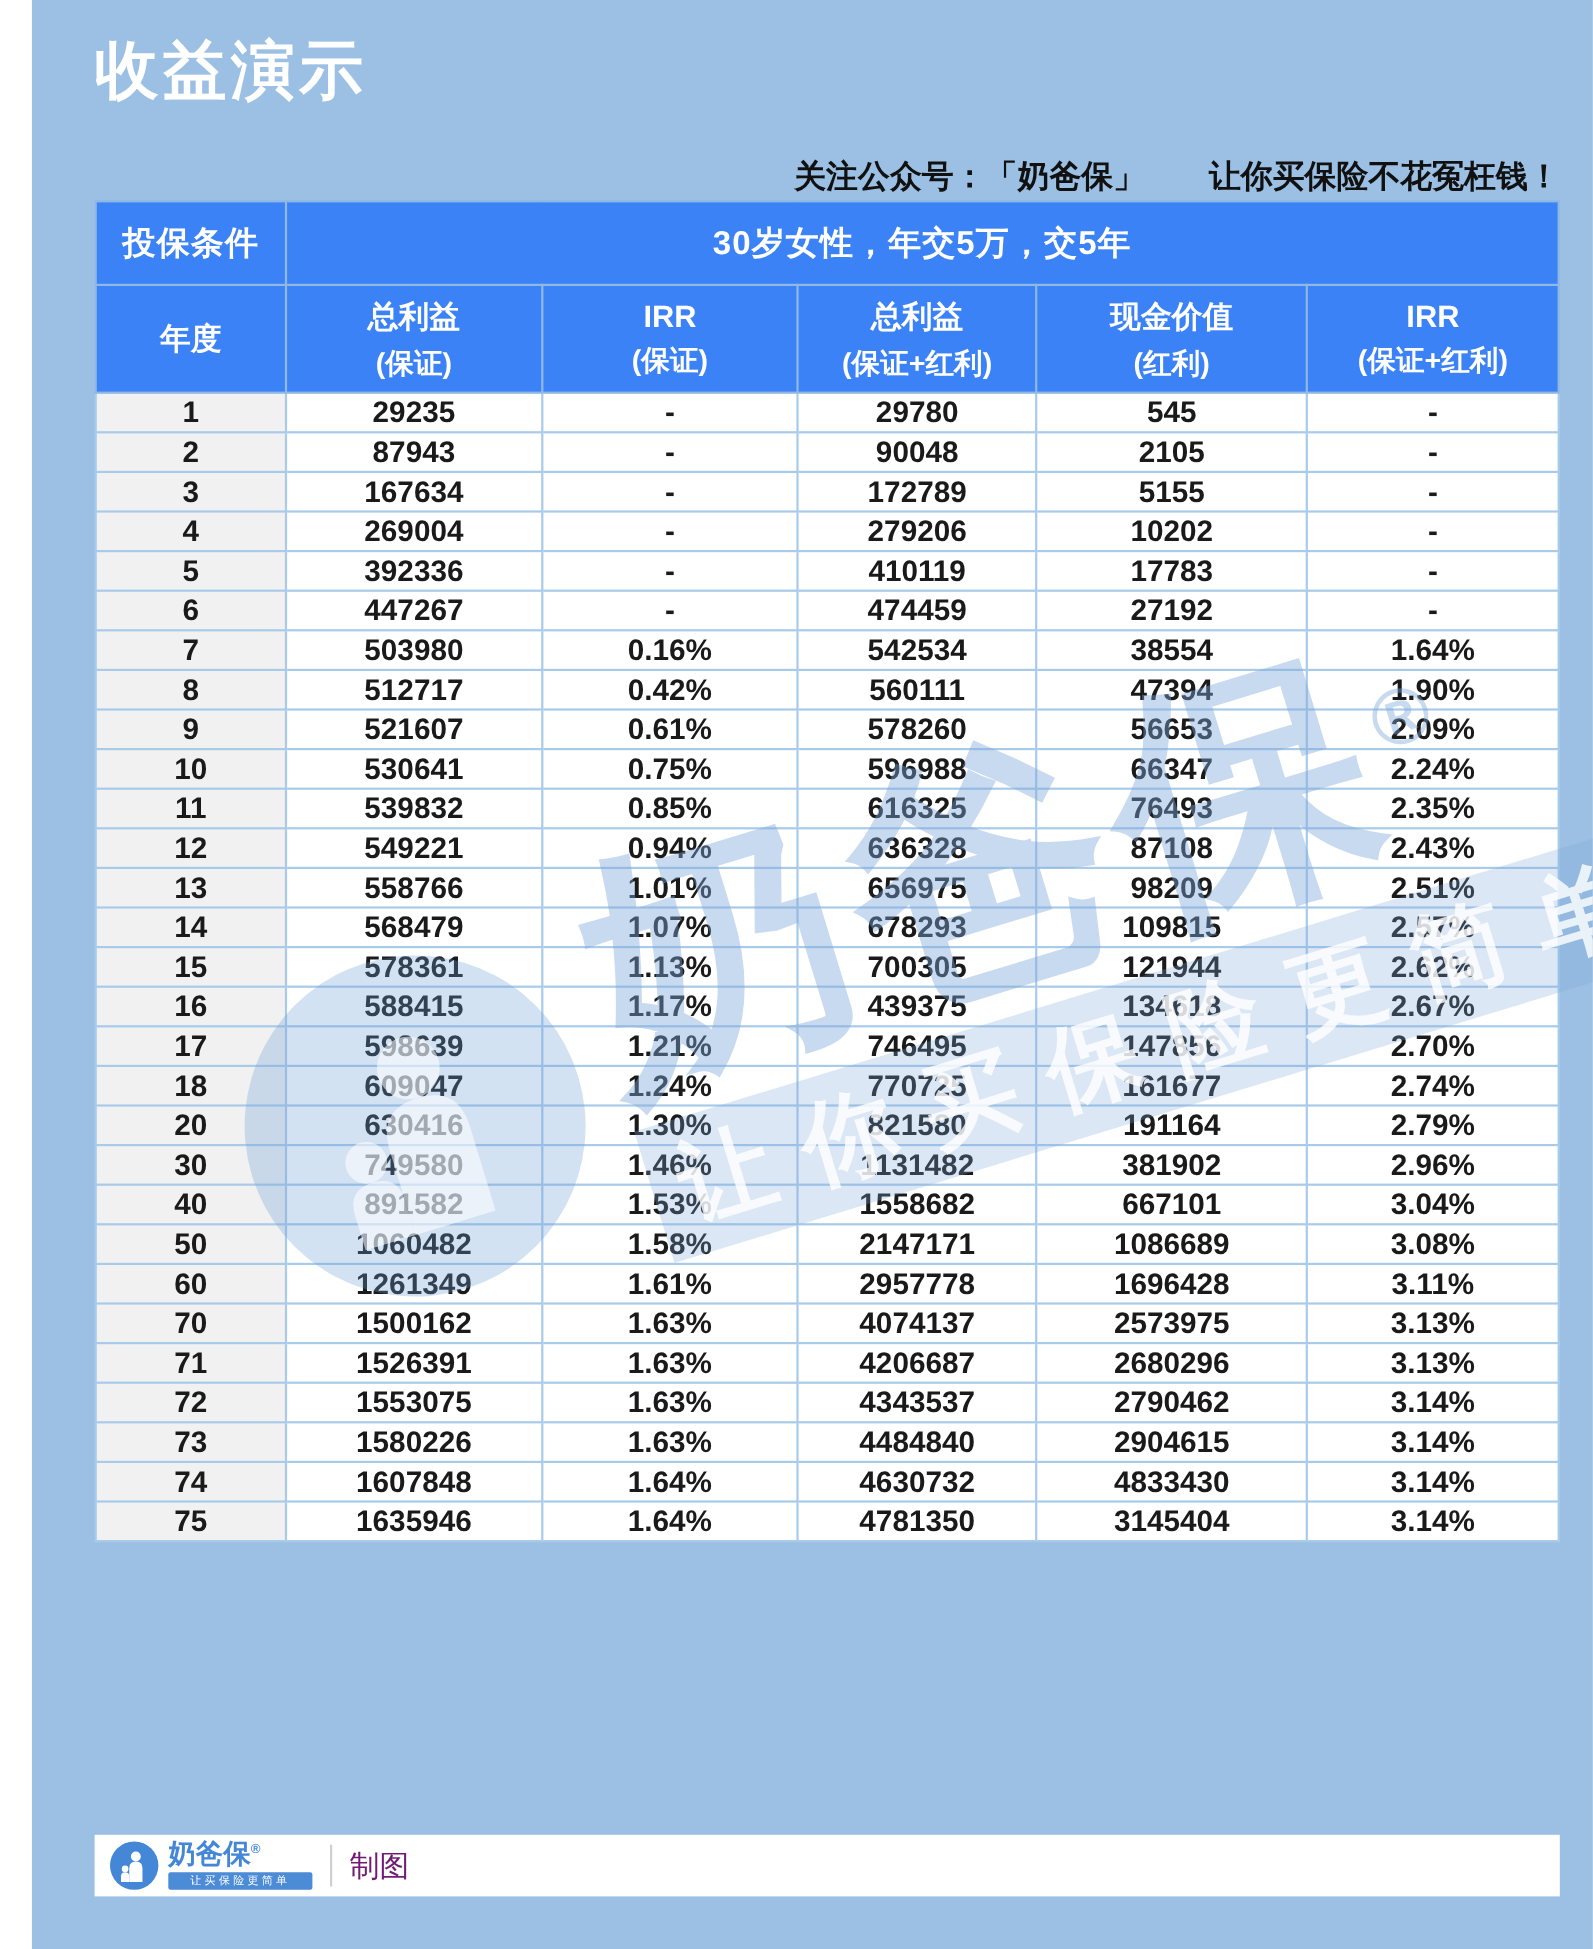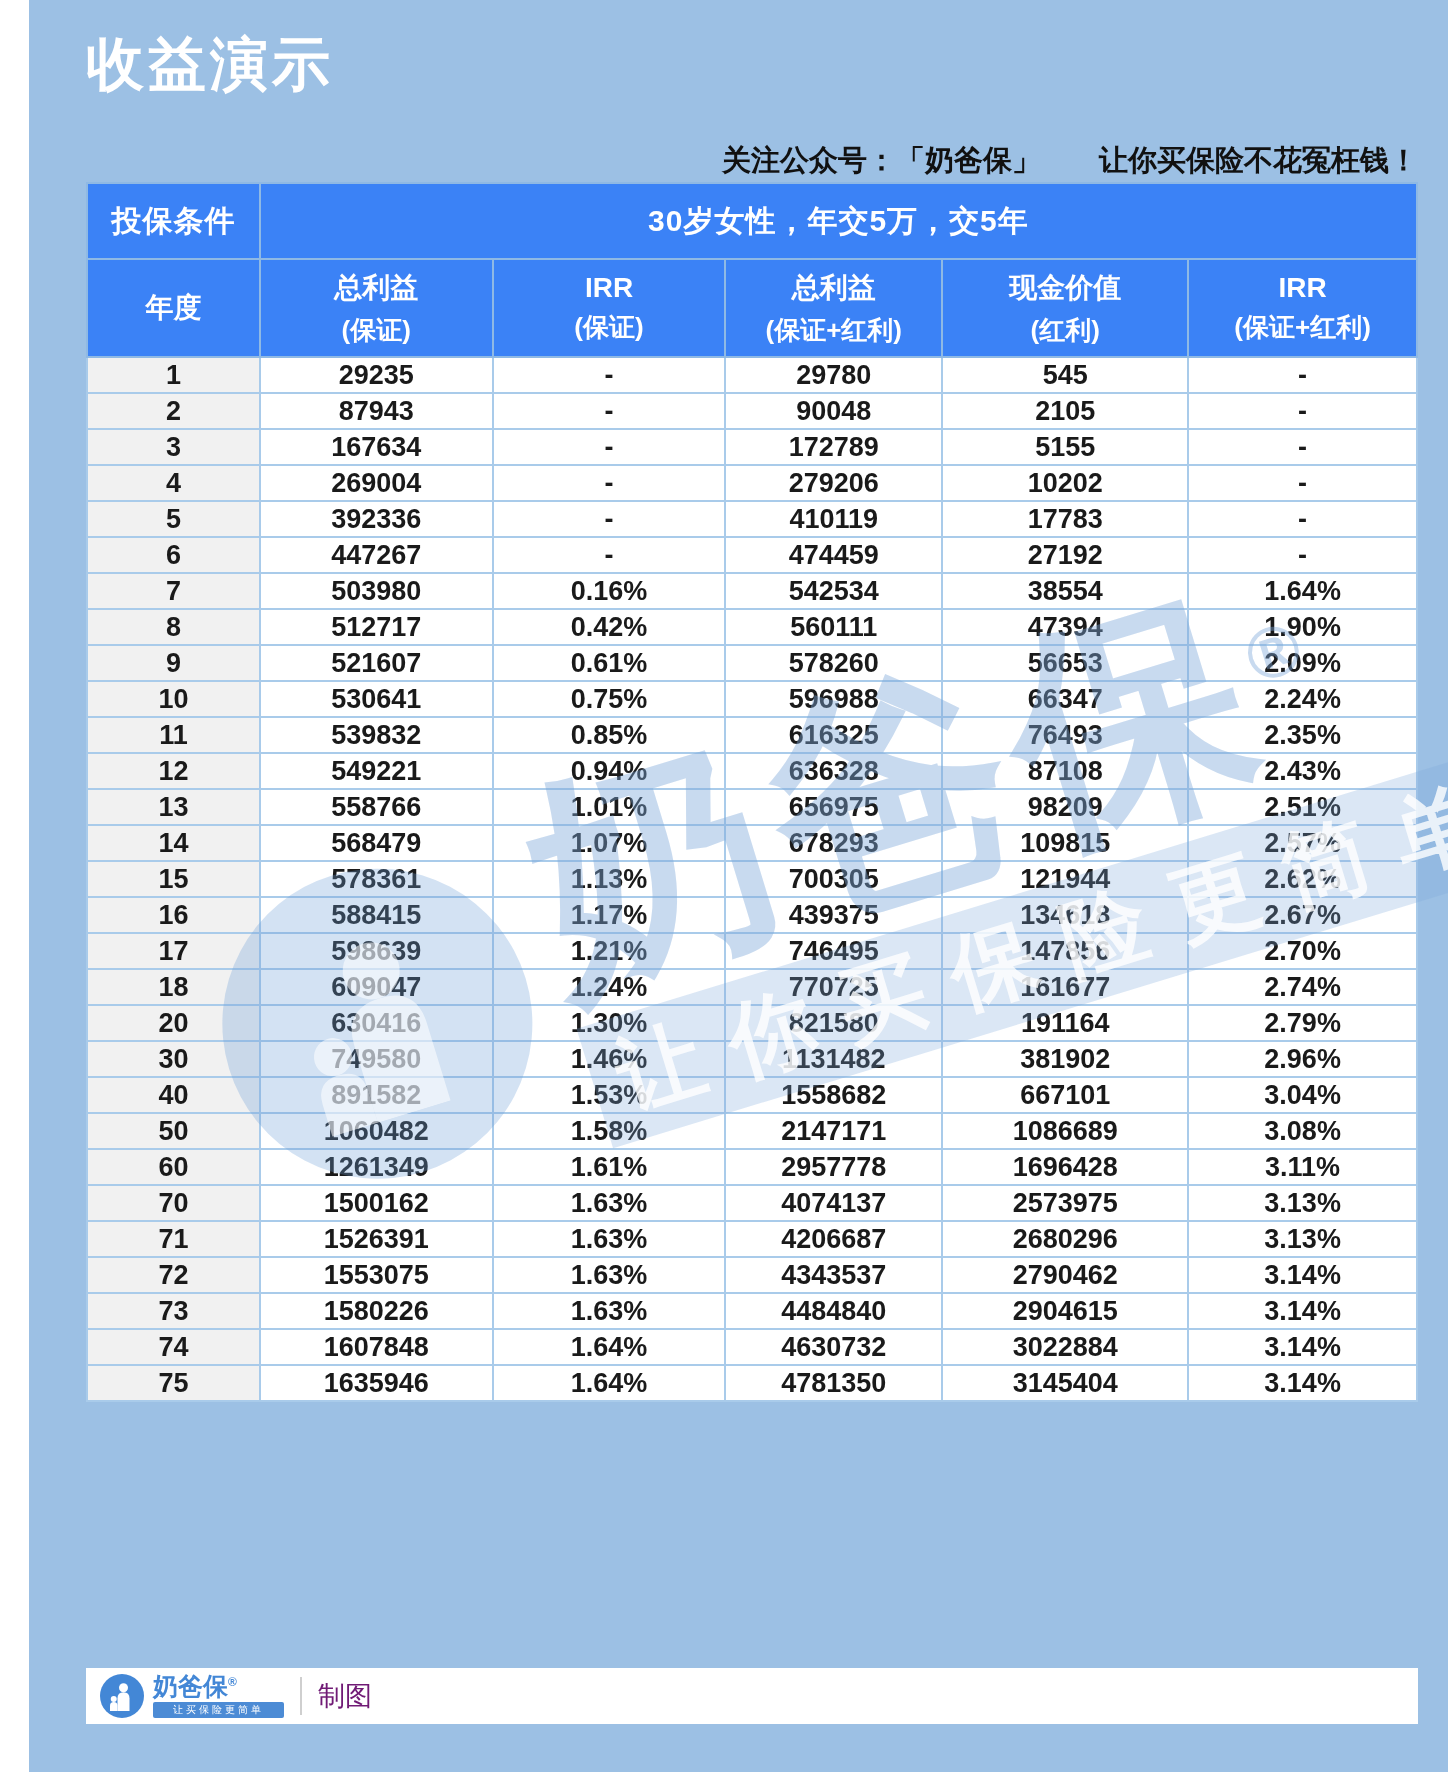--- a/index.html
+++ b/index.html
@@ -346,21 +346,21 @@
             <td>1.63%</td>
             <td>4484840</td>
             <td>2904615</td>
             <td>3.14%</td>
           </tr>
           <tr>
             <td class="year">74</td>
             <td>1607848</td>
             <td>1.64%</td>
             <td>4630732</td>
-            <td>3022884</td>
+            <td>4833430</td>
             <td>3.14%</td>
           </tr>
           <tr>
             <td class="year">75</td>
             <td>1635946</td>
             <td>1.64%</td>
             <td>4781350</td>
             <td>3145404</td>
             <td>3.14%</td>
           </tr>

